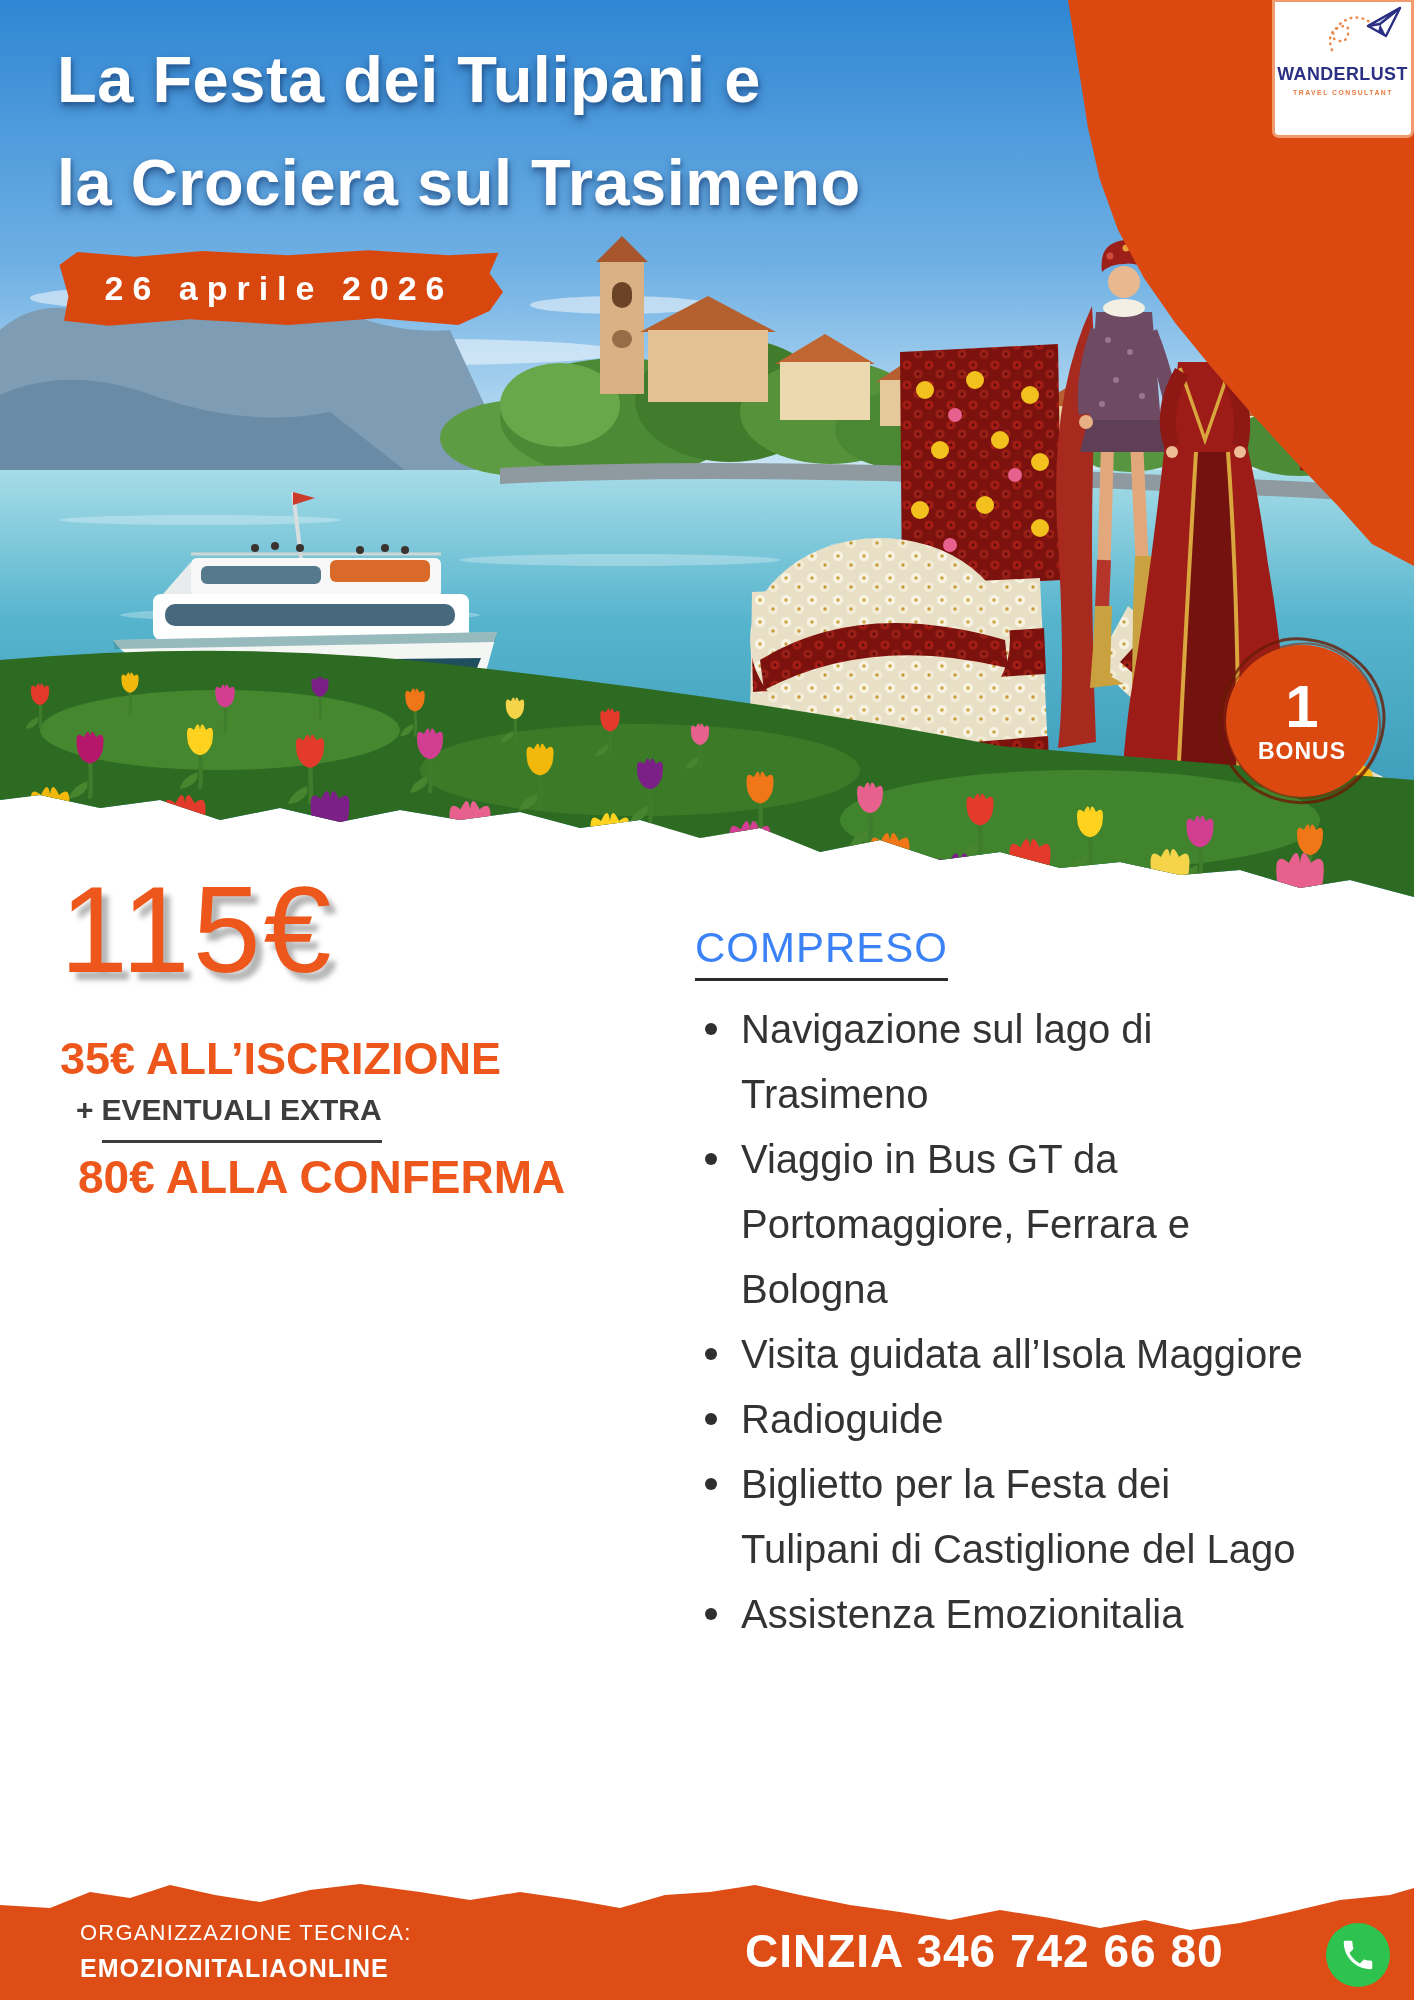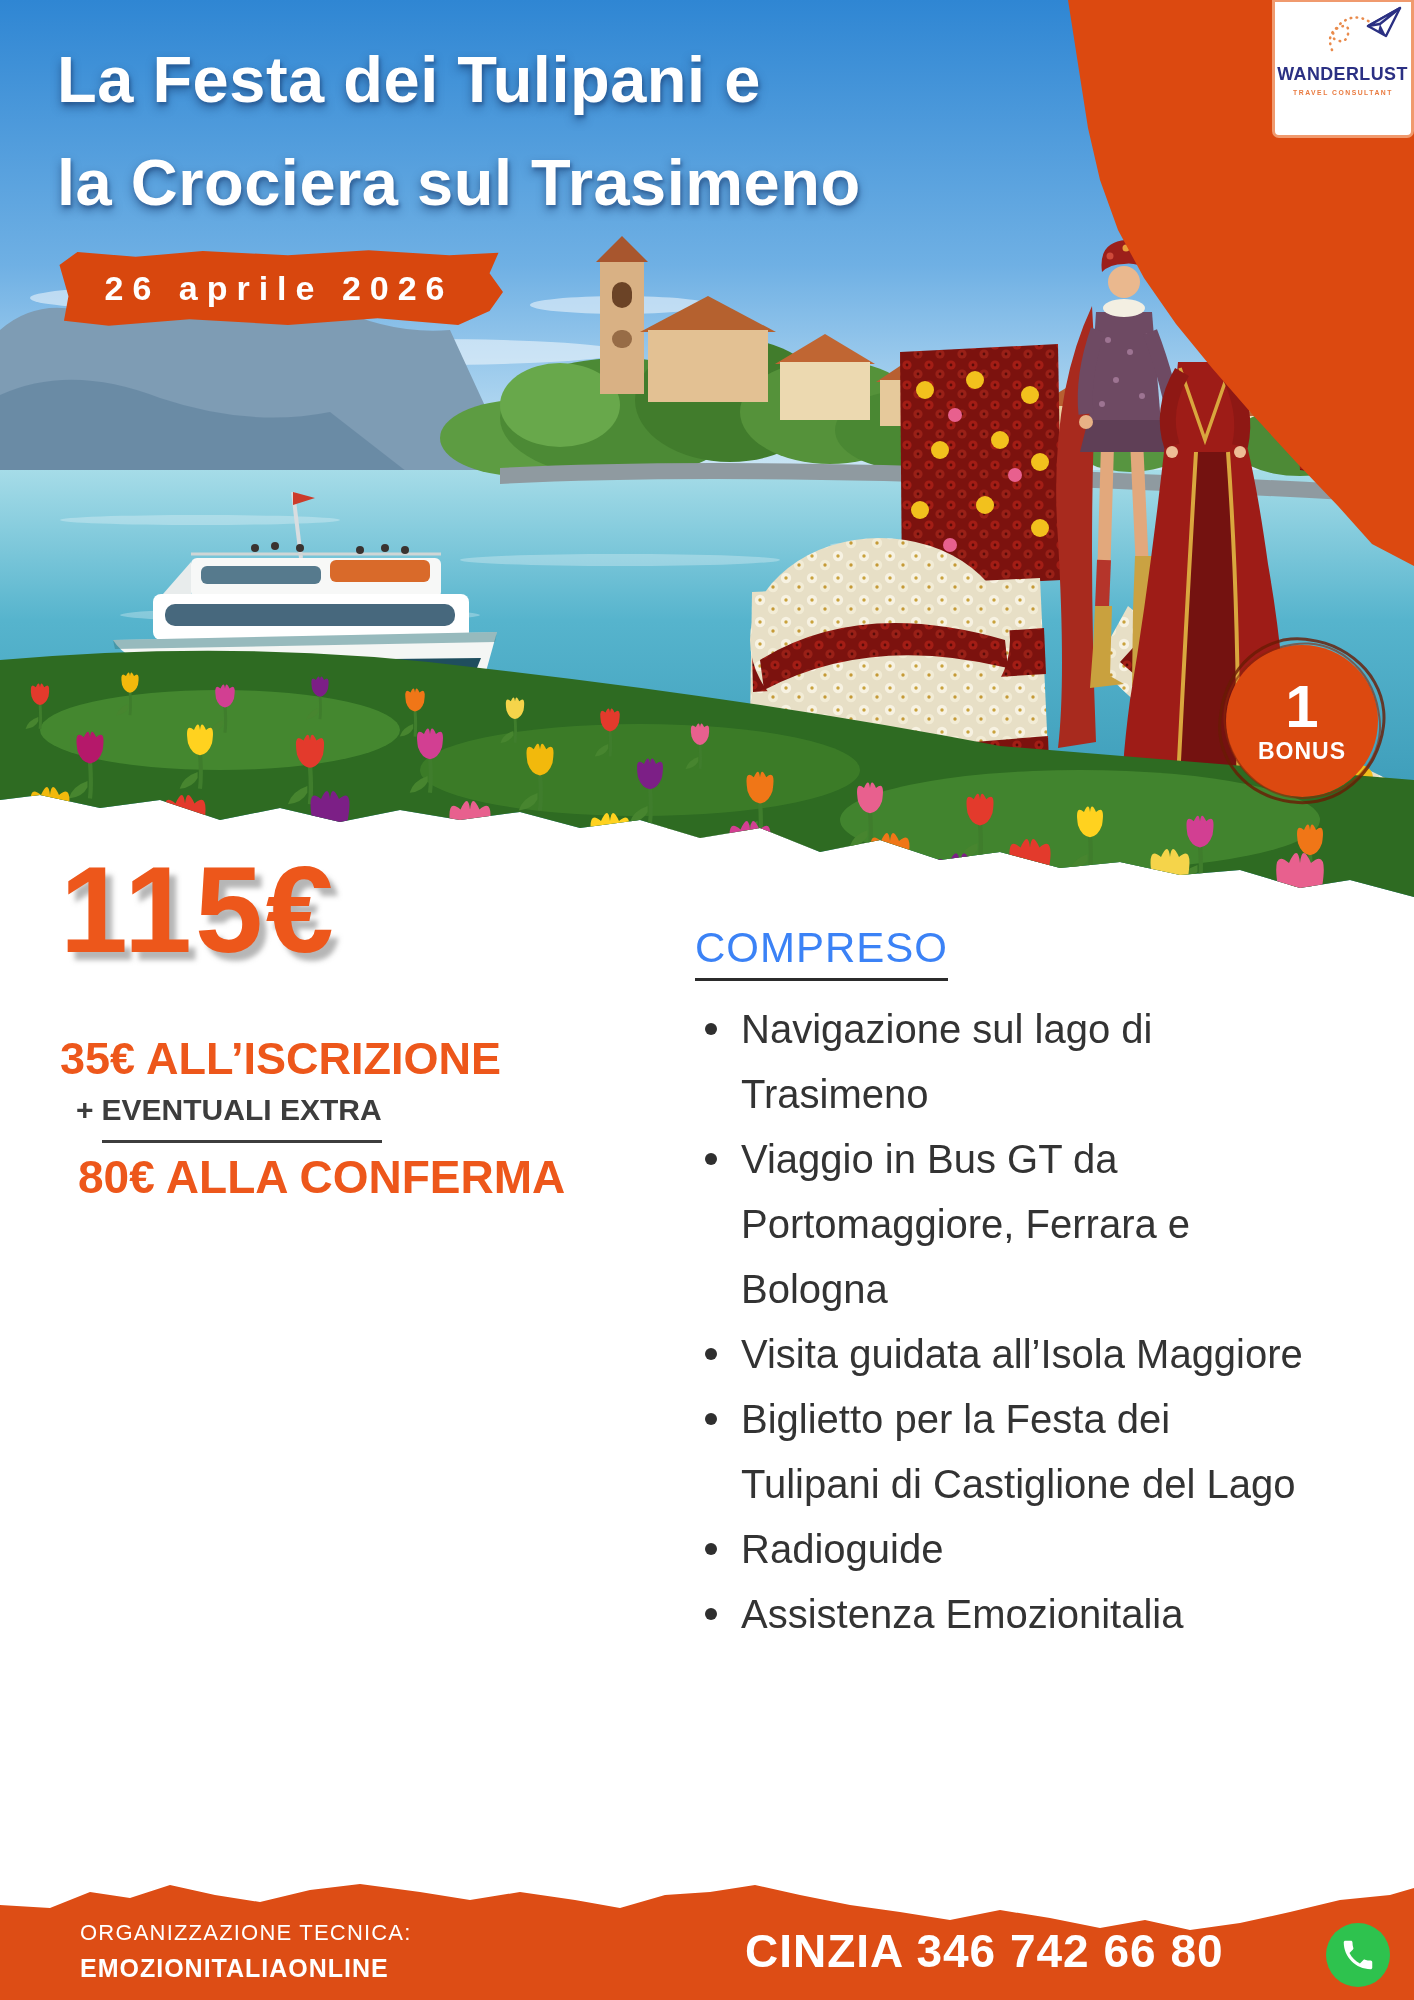--- a/index.html
+++ b/index.html
@@ -49,22 +49,22 @@
     border-radius:47% 53% 50% 50% / 52% 48% 54% 46%;transform:rotate(7deg);
   }
   .bonus-badge::after{
     content:'';position:absolute;inset:-2px;border:2px solid rgba(135,38,8,.6);
     border-radius:52% 48% 49% 51% / 48% 52% 46% 54%;transform:rotate(-9deg);
   }
   .bonus-num{font-size:60px;font-weight:bold;line-height:.95;}
   .bonus-label{font-size:23px;font-weight:bold;letter-spacing:1px;margin-top:3px;}
   
   .price-total{
-    position:absolute;left:60px;top:840px;
-    color:#ed571b;font-size:122px;font-weight:bold;letter-spacing:3px;
+    position:absolute;left:60px;top:860px;
+    color:#ed571b;font-size:122px;font-weight:normal;letter-spacing:3px;
     text-shadow:7px 8px 5px rgba(110,110,110,.5);
   }
   .price-deposit{position:absolute;left:60px;top:1033px;color:#ed571b;font-size:45px;font-weight:bold;}
   .price-extra-note{position:absolute;left:76px;top:1093px;color:#3d3d3d;font-size:30px;font-weight:bold;}
   .price-extra-note .u{border-bottom:3px solid #3d3d3d;padding-bottom:14px;margin-left:8px;}
   .price-balance{position:absolute;left:78px;top:1150px;color:#ed571b;font-size:46px;font-weight:bold;}
   .section{position:absolute;color:#2f2f2f;}
   .extras-section{left:89px;top:1306px;width:420px;}
   .included-section{left:695px;top:924px;width:640px;}
   .section h2{
@@ -391,22 +391,22 @@
   </div>
   <div class="price-balance">80€ ALLA CONFERMA</div>
 
 
   <div class="section included-section">
     <h2>COMPRESO</h2>
     <ul>
       <li>Navigazione sul lago di Trasimeno</li>
       <li>Viaggio in Bus GT da Portomaggiore, Ferrara e Bologna</li>
       <li>Visita guidata all’Isola Maggiore</li>
+      <li>Radioguide</li>
       <li>Biglietto per la Festa dei Tulipani di Castiglione del Lago</li>
-      <li>Radioguide</li>
       <li>Assistenza Emozionitalia</li>
     </ul>
   </div>
 
   <div class="footer">
     <div class="footer-org">
       <div class="footer-org-label">ORGANIZZAZIONE TECNICA:</div>
       <div class="footer-org-name">EMOZIONITALIAONLINE</div>
     </div>
     <div class="footer-contact">CINZIA 346 742 66 80</div>

